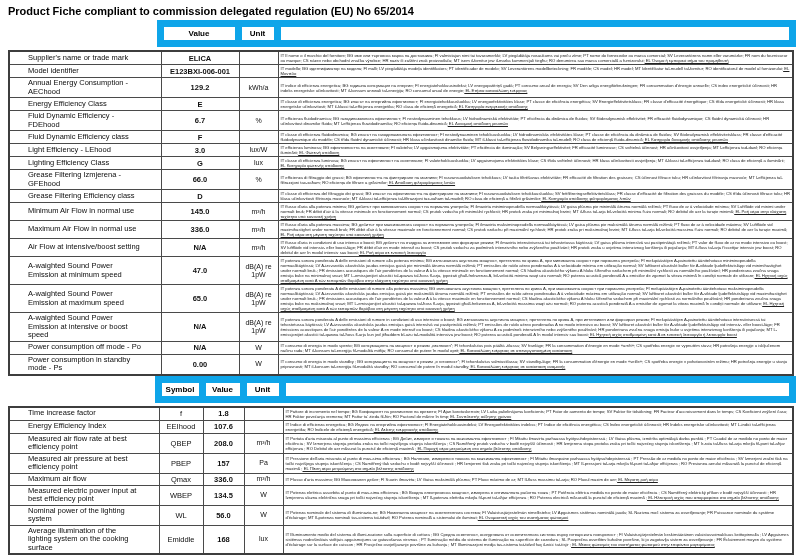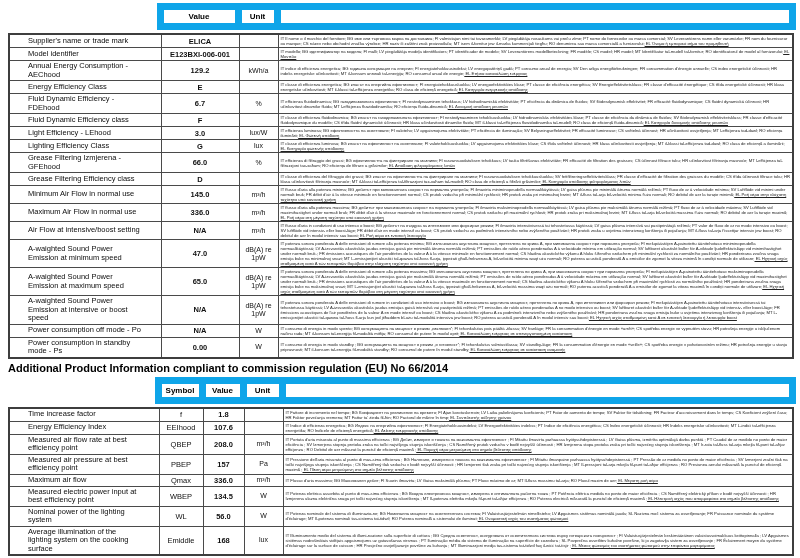--- a/index.html
+++ b/index.html
@@ -18,20 +18,21 @@
   td.c-symbol{font-size:7.5px;text-align:center;padding:1px 1px;}
   td.c-unit{font-size:7px;text-align:center;padding:1px 1px;line-height:8px;}
   td.c-desc{font-size:4.2px;line-height:5px;padding:1px 2px;color:#222;text-align:left;vertical-align:middle;}
   td.c-desc u{text-decoration:underline;}
 </style>
 </head>
 <body>
 
 <div class="page">
 
+  <div class="doc-title">Product Fiche compliant to commission delegated regulation (EU) No 65/2014</div>
 
   <table class="hdr">
     <colgroup>
         <col style="width:152px">
         <col style="width:78px">
         <col style="width:39px">
         <col style="width:515px">
       </colgroup>
     <tbody>
         <tr>
@@ -155,21 +156,20 @@
         </tr>
         <tr>
           <td class="c-label">Power consumption in standby mode - Ps</td>
           <td class="c-value">0.00</td>
           <td class="c-unit">W</td>
           <td class="c-desc">IT consumo di energia in modo standby ; BG консумацията на мощност в режим „в готовност“; FI tehonkulutus valmiustilassa; SV standby-läge; FR la consommation d'énergie en mode «veille»; CS spotřeba energie v pohotovostním režimu; HR potrošnja energije u stanju pripravnosti; MT il-konsum tal-enerġija fil-modalità standby; RO consumul de putere în modul standby;<u> EL Κατανάλωση ενέργειας σε κατάσταση αναμονής</u></td>
         </tr>
       </tbody>
   </table>
 
-  <div class="doc-title second">Additional Product Information compliant to commission regulation (EU) No 66/2014</div>
 
   <table class="hdr">
     <colgroup>
         <col style="width:150px">
         <col style="width:44px">
         <col style="width:41px">
         <col style="width:39px">
         <col style="width:510px">
       </colgroup>
     <tbody>

